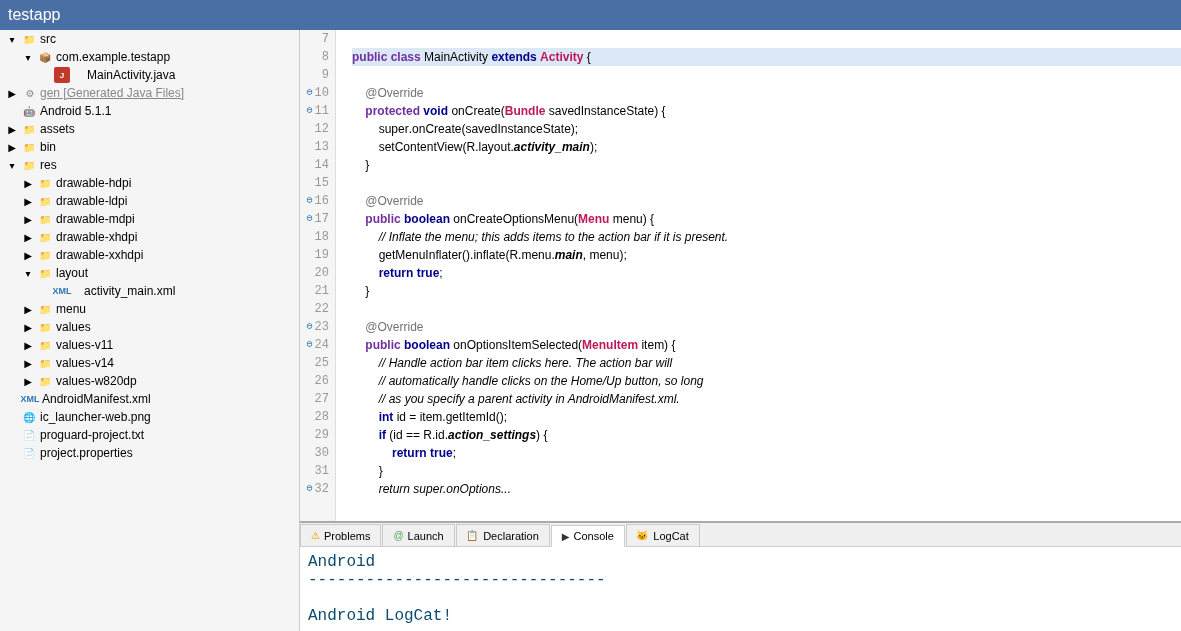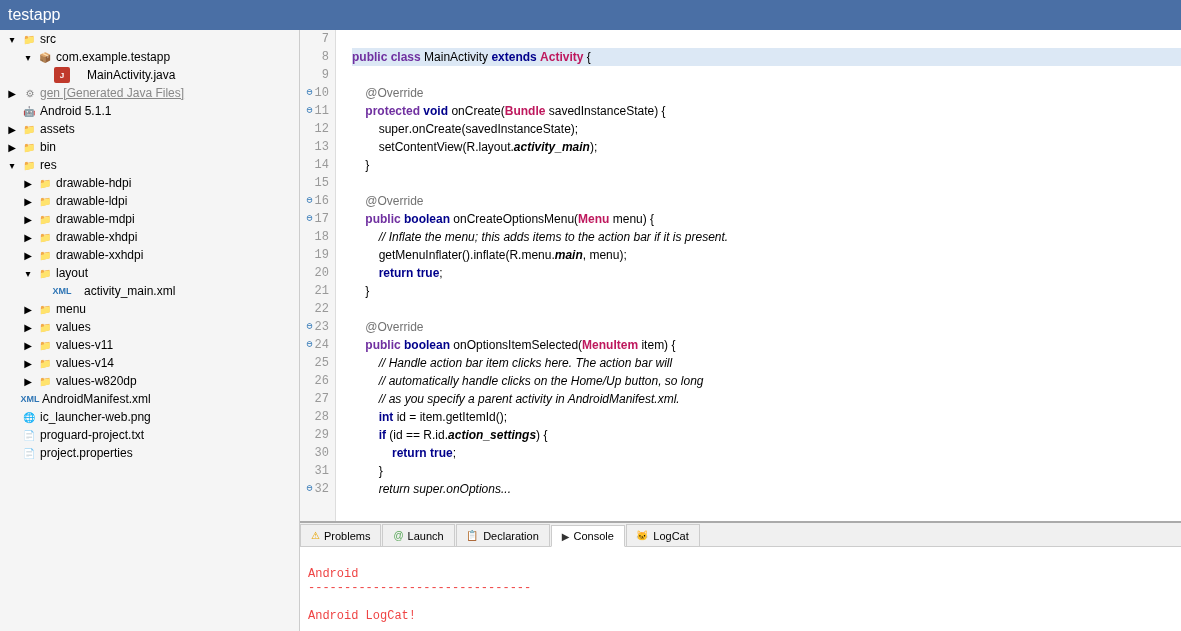--- a/index.html
+++ b/index.html
@@ -173,24 +173,24 @@
       border-bottom: 1px solid white;
       margin-bottom: -1px;
       z-index: 1;
     }
 
     .tab-icon { font-size: 10px; }
 
     .bottom-content {
       flex: 1;
       overflow-y: auto;
-      padding: 20px 8px;
+      padding: 6px 8px;
       font-family: 'Courier New', Courier, monospace;
-      font-size: 12px;
-      color: #ef4444;
+      font-size: 16px;
+      color: #0c4a6e;
     }
 
     .line-num-cell {
       display: flex;
       align-items: center;
       justify-content: flex-end;
       gap: 2px;
       line-height: 18px;
       height: 18px;
     }

